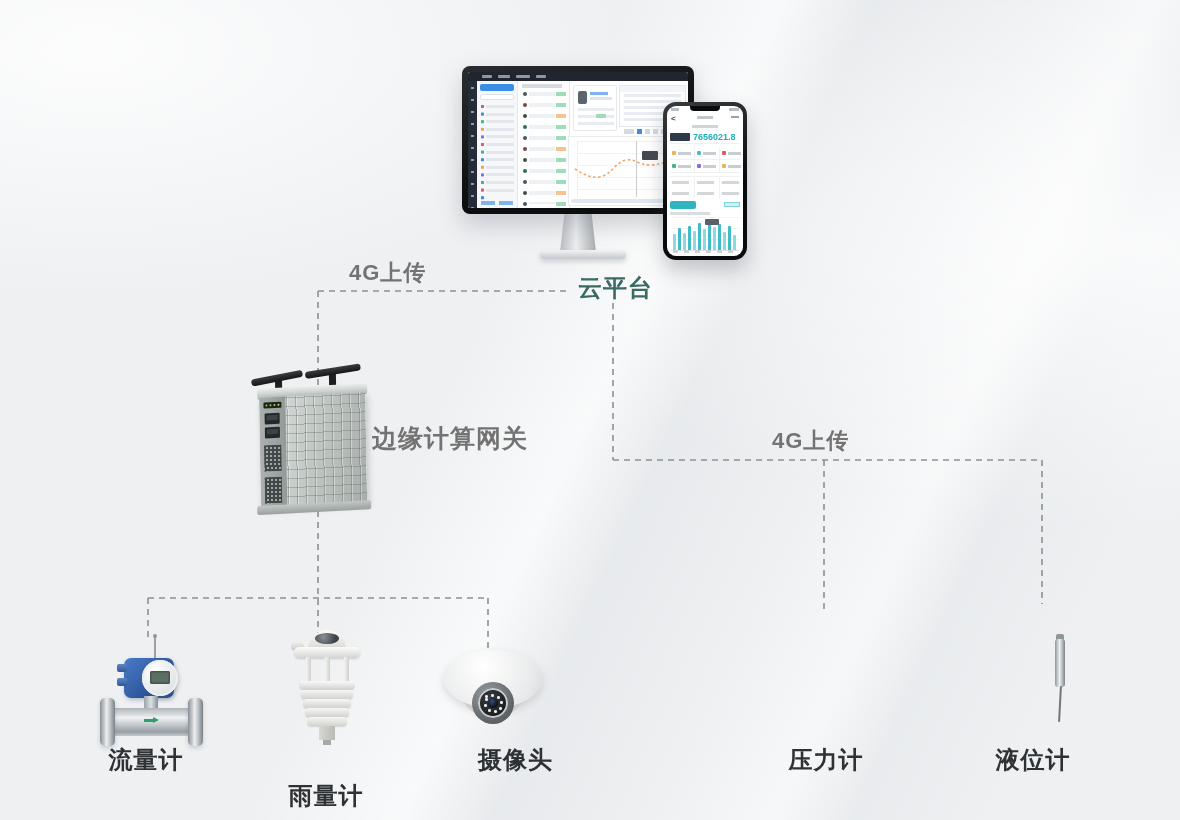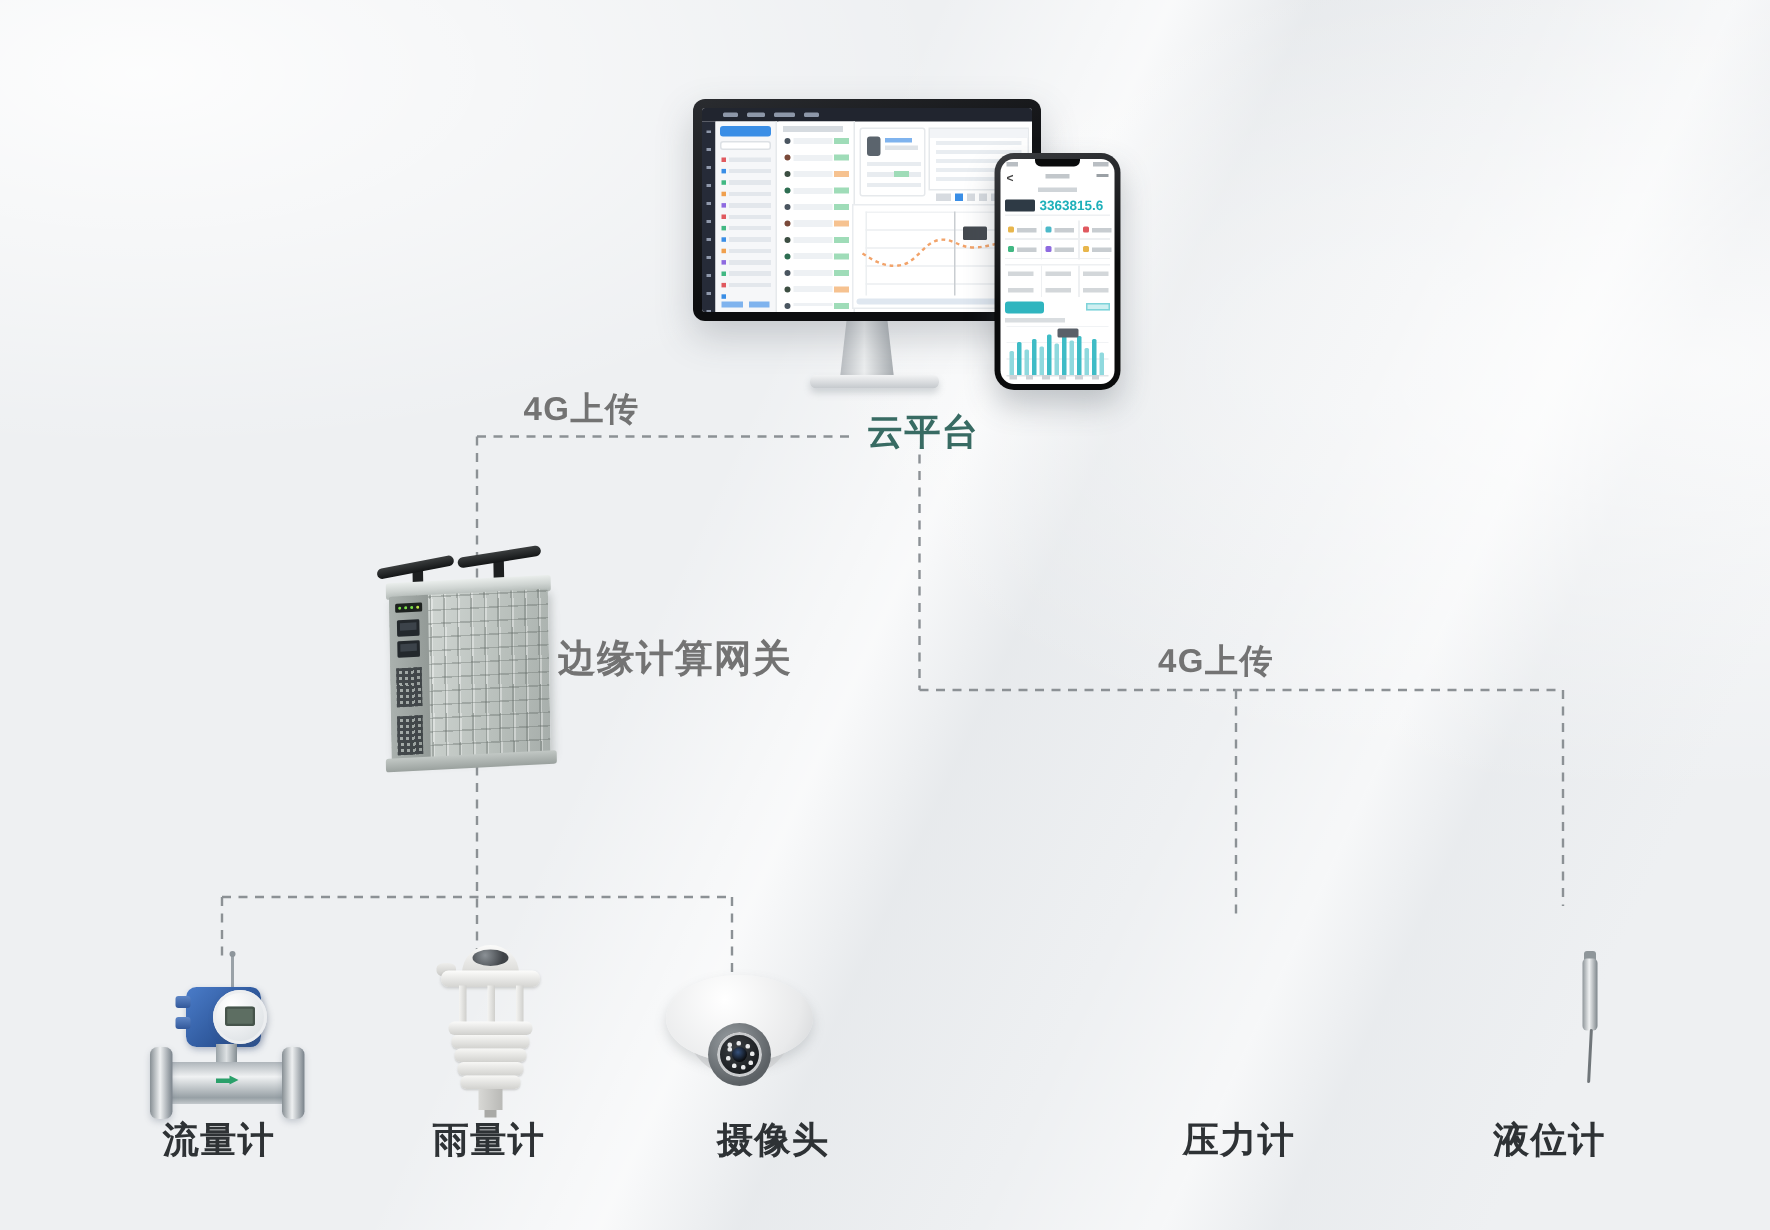--- a/index.html
+++ b/index.html
@@ -310,21 +310,21 @@
       <div class="p-notch"></div>
       <div class="p-status"></div>
       <div class="p-nav">
         <div class="back">&lt;</div>
         <div class="title"></div>
         <div class="more"></div>
       </div>
       <div class="p-sub"></div>
       <div class="p-val">
         <div class="tag"></div>
-        <div class="num">3363815.6</div>
+        <div class="num">7656021.8</div>
       </div>
       <div class="p-grid">
         <div class="dots"></div>
         <div class="bars"></div>
       </div>
       <div class="p-grid2">
         <div class="bars"></div>
       </div>
       <div class="p-btnrow">
         <div class="pill"></div>
@@ -424,17 +424,17 @@
   </div>
 
 
   <div class="probe">
     <div class="head"></div>
     <div class="body"></div>
     <div class="cable"></div>
   </div>
 
   <div class="dev-lbl" style="left:86px;  top:744px;">流量计</div>
-  <div class="dev-lbl" style="left:266px; top:744px;font-family:Liberation Serif, serif;">雨量计</div>
+  <div class="dev-lbl" style="left:266px; top:780px;font-family:Liberation Serif, serif;">雨量计</div>
   <div class="dev-lbl" style="left:433px; top:744px;text-align:right;">摄像头</div>
   <div class="dev-lbl" style="left:766px; top:744px;">压力计</div>
   <div class="dev-lbl" style="left:973px; top:744px;">液位计</div>
 </div>
 
 </body></html>

